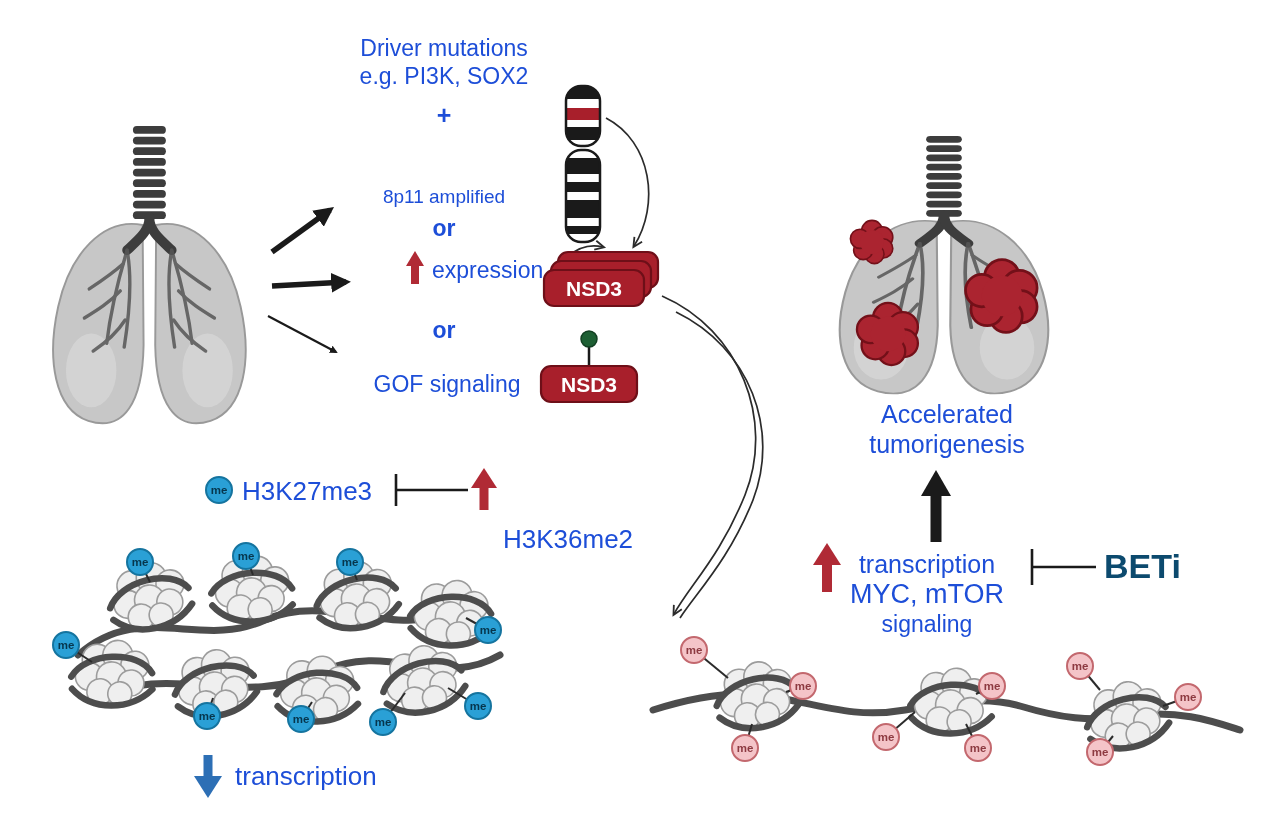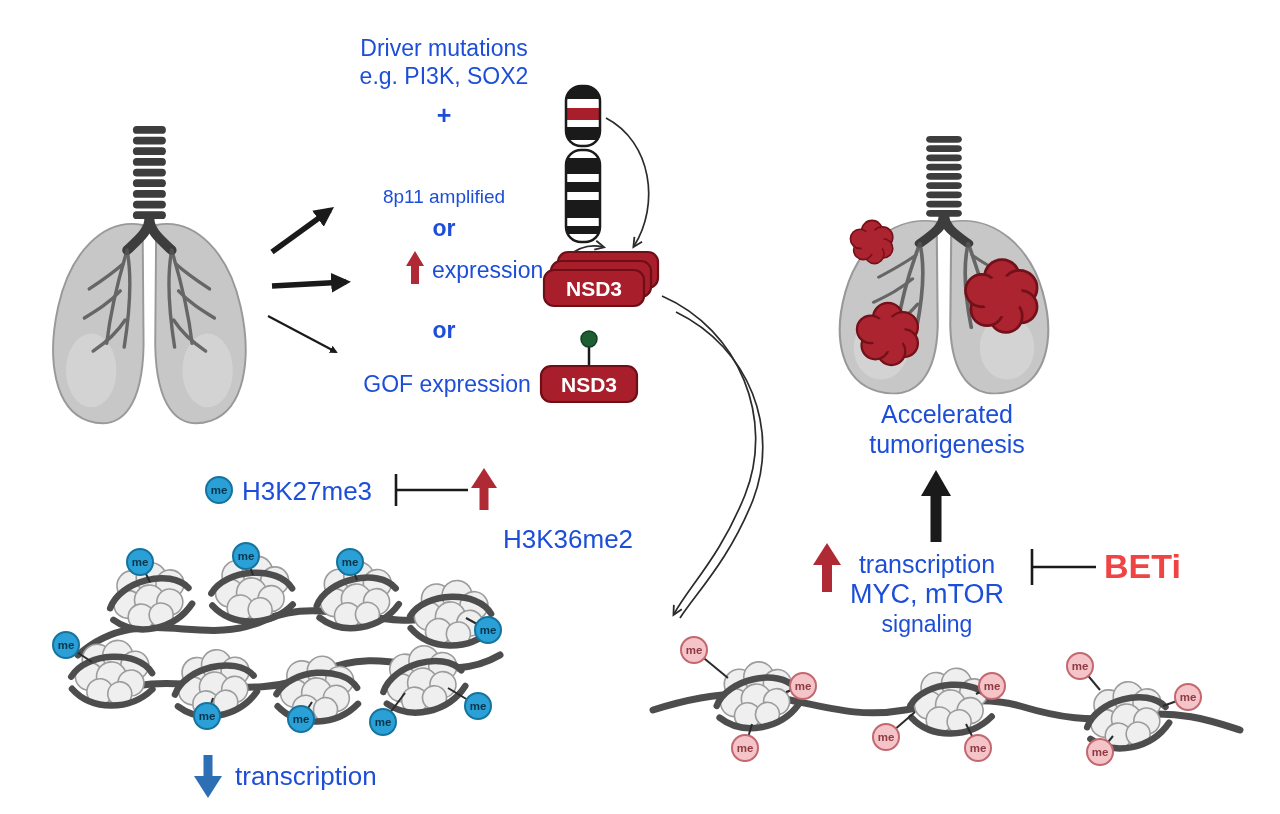--- a/index.html
+++ b/index.html
@@ -317,33 +317,33 @@
 
 <div class="label centered" style="left:444px; top:34px; font-size:23px; line-height:28px;">
   <div>Driver mutations</div>
   <div>e.g. PI3K, SOX2</div>
 </div>
 <div class="label centered bold" style="left:444px; top:101px; font-size:25px;">+</div>
 <div class="label centered" style="left:444px; top:186px; font-size:19px;">8p11 amplified</div>
 <div class="label centered bold" style="left:444px; top:215px; font-size:23px;">or</div>
 <div class="label" style="left:432px; top:257px; font-size:23px;">expression</div>
 <div class="label centered bold" style="left:444px; top:317px; font-size:23px;">or</div>
-<div class="label centered" style="left:447px; top:371px; font-size:23px;">GOF expression</div>
+<div class="label centered" style="left:447px; top:371px; font-size:23px;">GOF signaling</div>
 
 <div class="label" style="left:242px; top:476px; font-size:26px;">H3K27me3</div>
 <div class="label" style="left:503px; top:500px; font-size:26px;margin-top:24px;">H3K36me2</div>
 
 <div class="label" style="left:235px; top:761px; font-size:26px;">transcription</div>
 
 <div class="label centered" style="left:947px; top:399px; font-size:25px; line-height:30px;">
   <div>Accelerated</div>
   <div>tumorigenesis</div>
 </div>
 
 <div class="label centered" style="left:927px; top:549px; font-size:25px; line-height:30px;">
   <div>transcription</div>
   <div style="font-size:27px">MYC, mTOR</div>
   <div style="font-size:23px">signaling</div>
 </div>
 
-<div class="label bold" style="left:1104px; top:547px; font-size:34px; color:#ef4444;">BETi</div>
+<div class="label bold" style="left:1104px; top:547px; font-size:34px; color:#0c4a6e;">BETi</div>
 
 </div>
 
 </body></html>

